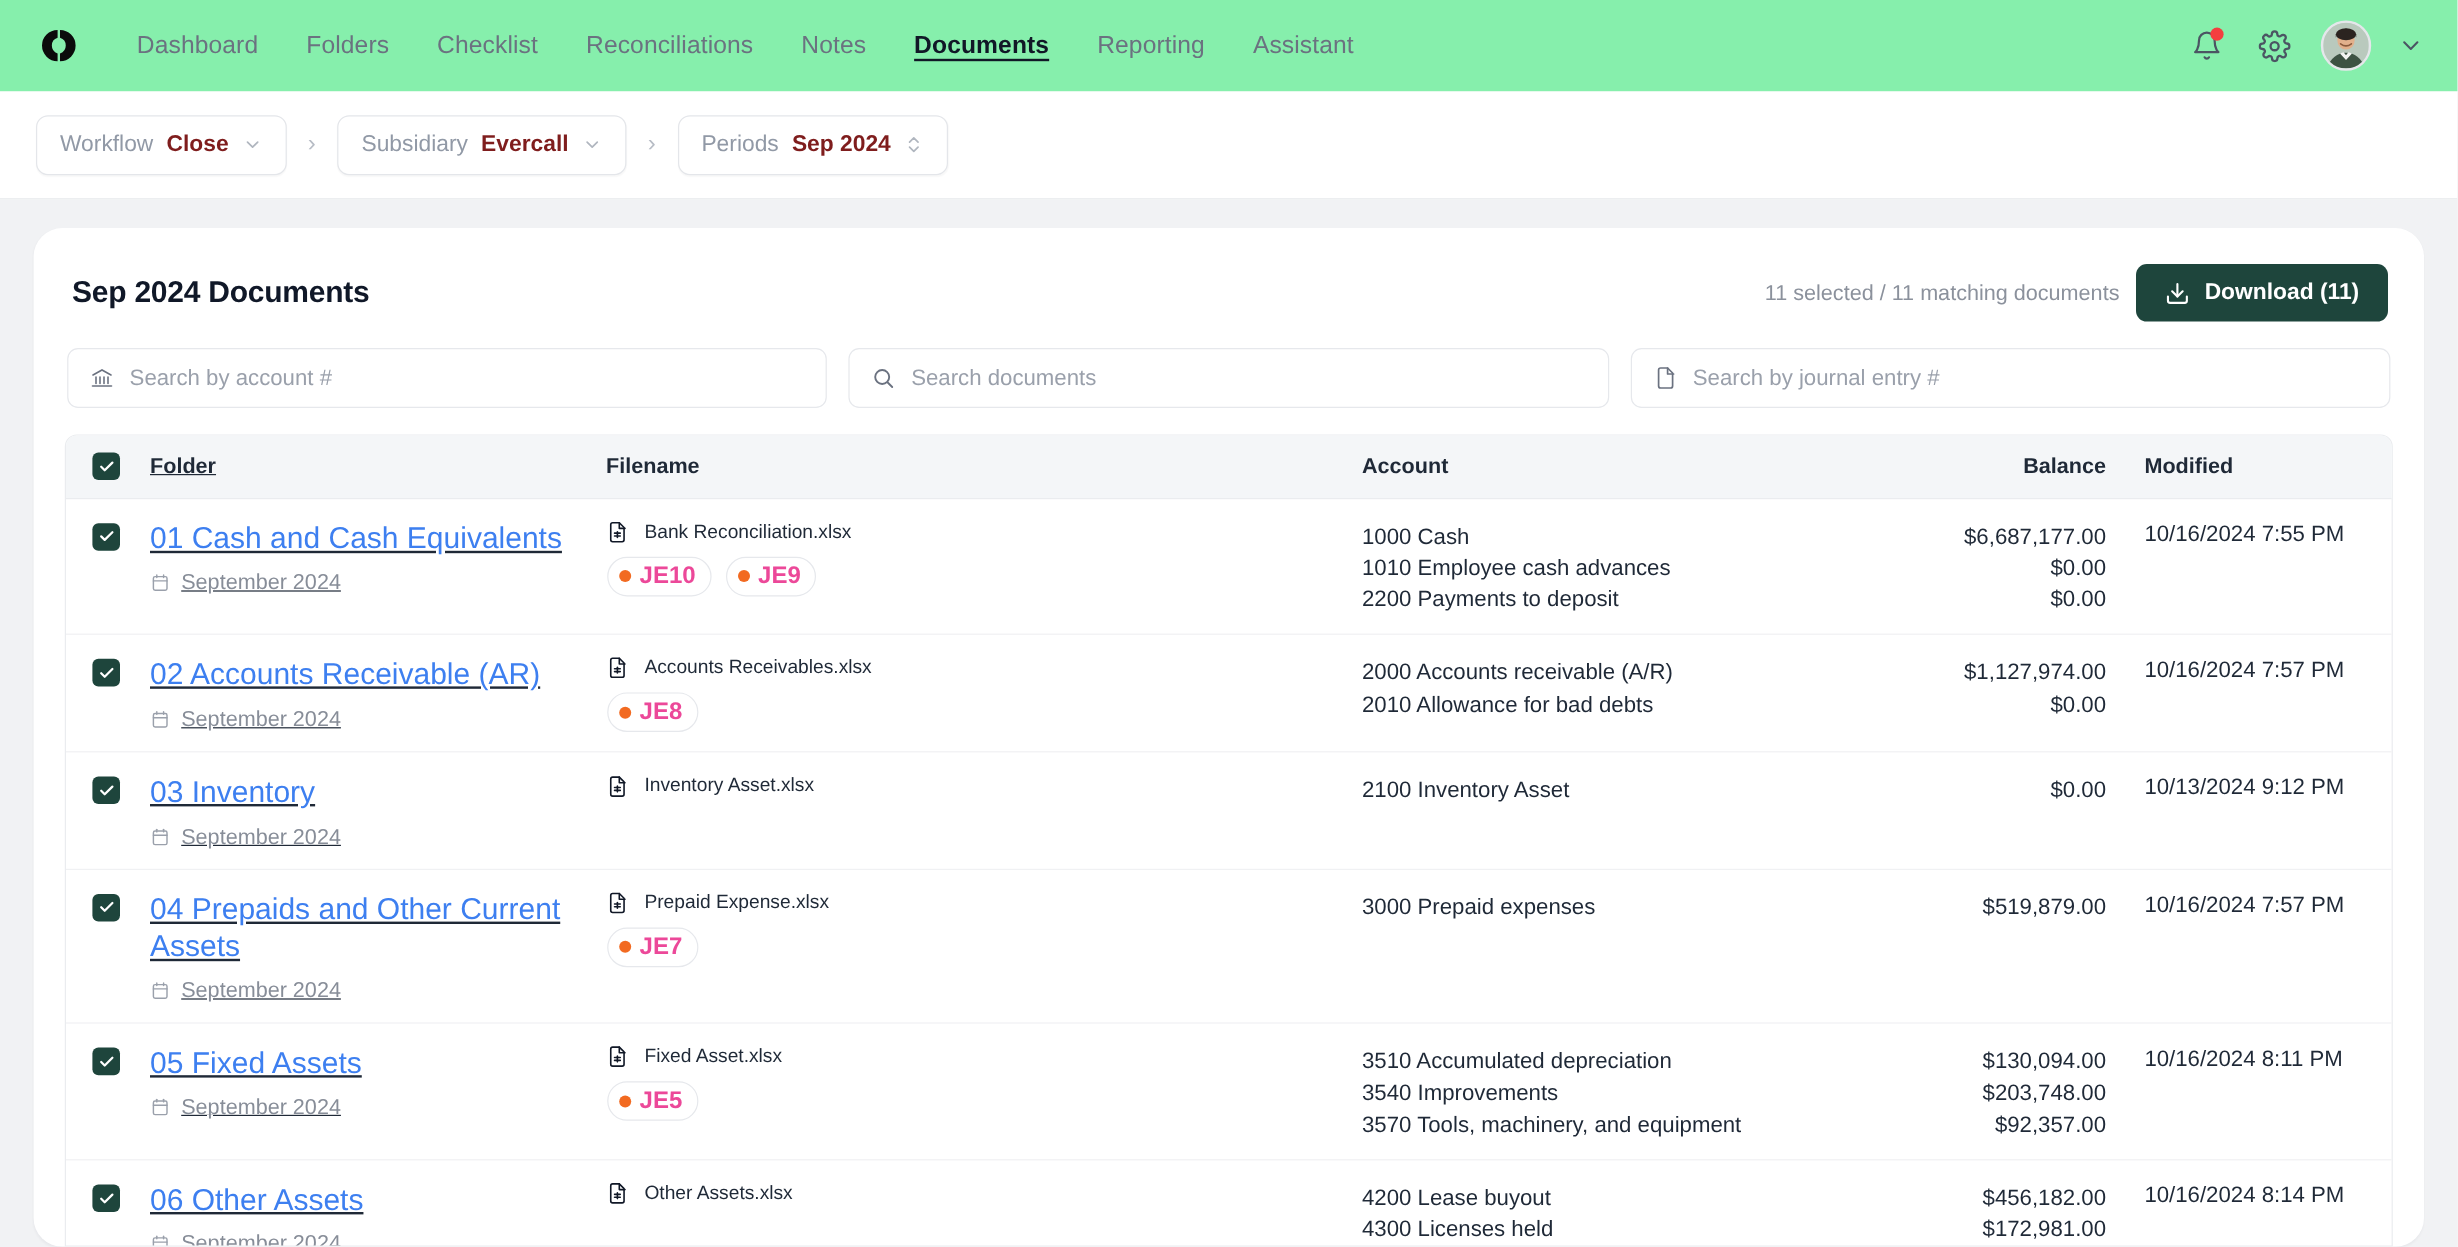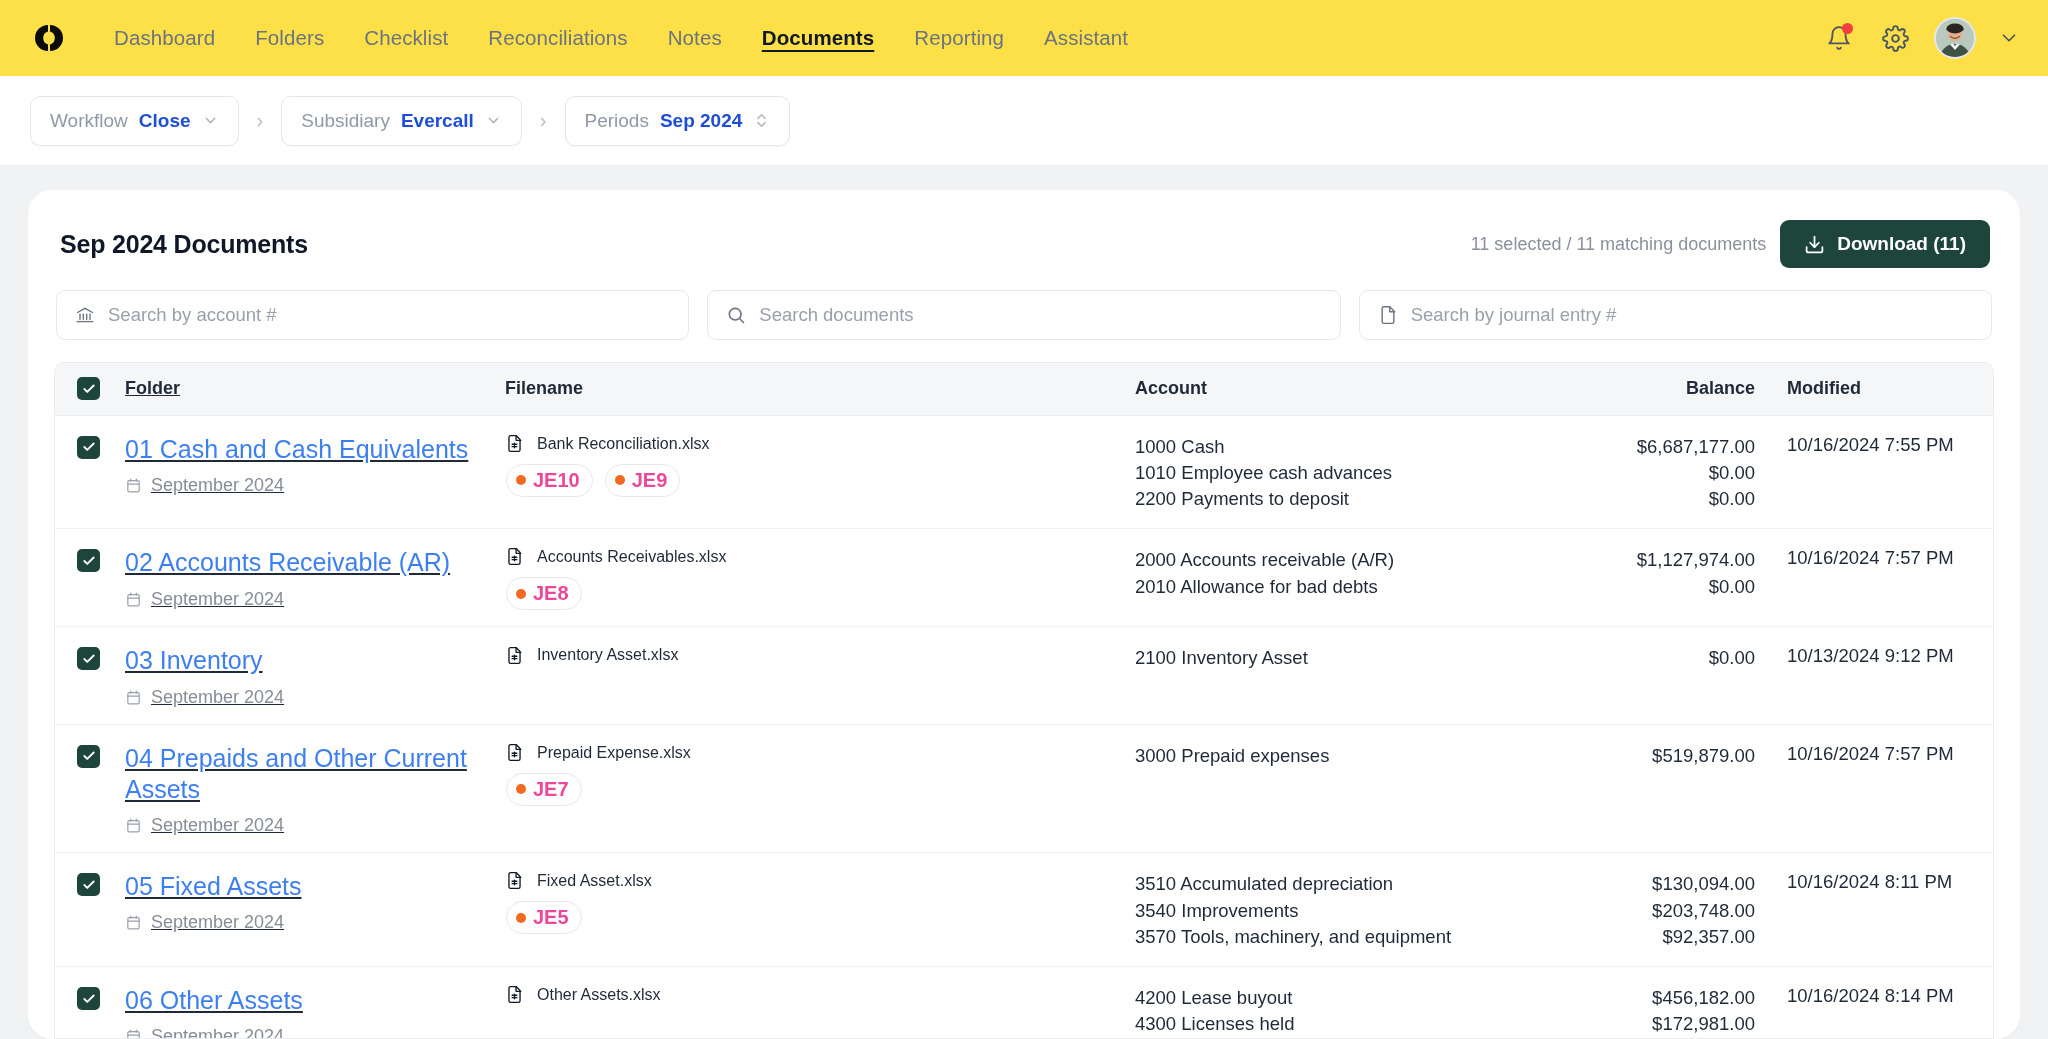--- a/index.html
+++ b/index.html
@@ -8,21 +8,21 @@
     width: 2048px; height: 1039px;
     background: #f1f2f4;
     font-family: "Liberation Sans", sans-serif;
     overflow: hidden;
     -webkit-font-smoothing: antialiased;
   }
 
   
   .topnav {
     height: 76px;
-    background: #fde047;
+    background: #86efac;
     display: flex;
     align-items: center;
     padding: 0 28px 0 26px;
     position: relative;
   }
   .logo-wrap { width: 46px; display:flex; align-items:center; justify-content:center; }
   .logo-mark { display:block; }
   .nav-links { display: flex; align-items: center; gap: 0px; margin-left: 22px; }
   .nav-link {
     font-size: 20.5px;
@@ -74,21 +74,21 @@
   .crumb {
     display: flex; align-items: center; gap: 11px;
     background: #ffffff;
     border: 1px solid #e4e6ea;
     border-radius: 10px;
     padding: 13px 19px;
     cursor: pointer;
     box-shadow: 0 1px 1px rgba(16,24,40,0.03);
   }
   .crumb-label { font-size: 19px; color: #9199a6; }
-  .crumb-value { font-size: 19px; color: #1d4ed8; font-weight: bold; }
+  .crumb-value { font-size: 19px; color: #7f1d1d; font-weight: bold; }
   .crumb-sep { color: #b7bcc5; font-size: 20px; display:flex; align-items:center; }
   .crumb-caret { color: #b0b6bf; display:flex; align-items:center; }
 
   
   .page {
     padding: 24px 28px 0 28px;
     height: calc(1039px - 76px - 90px);
   }
   .card {
     background: #ffffff;

